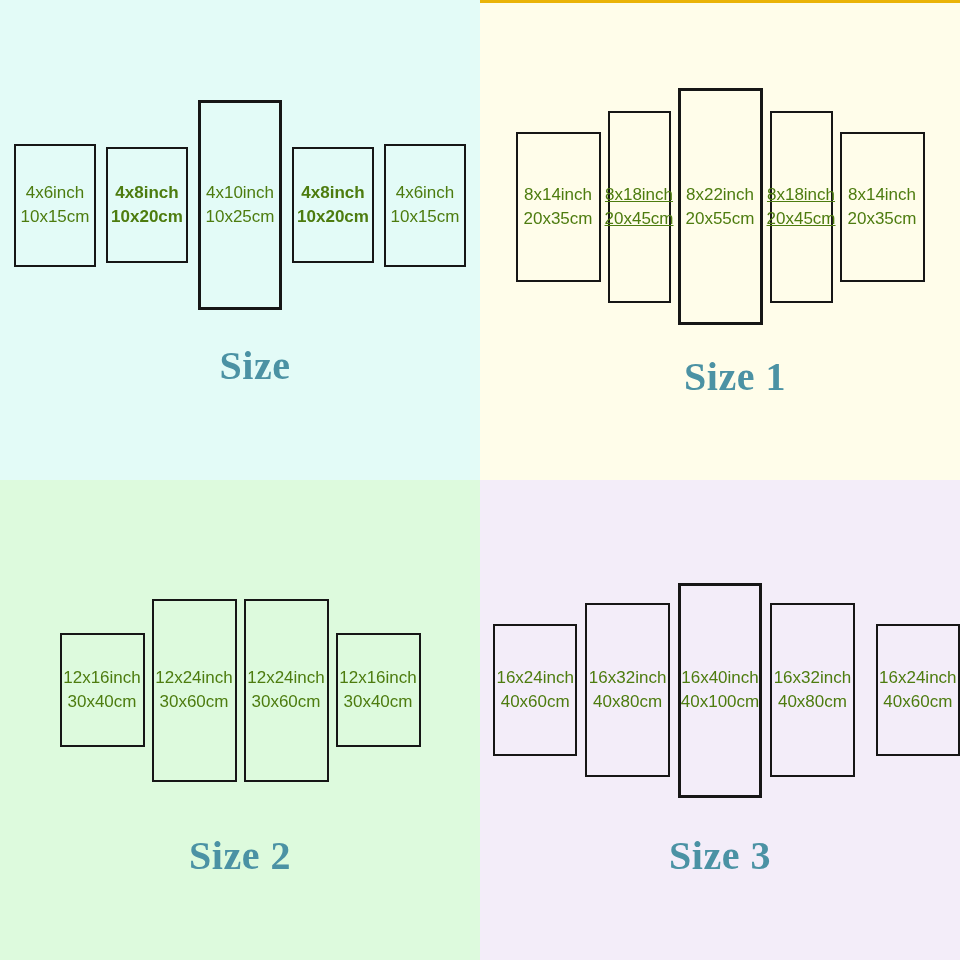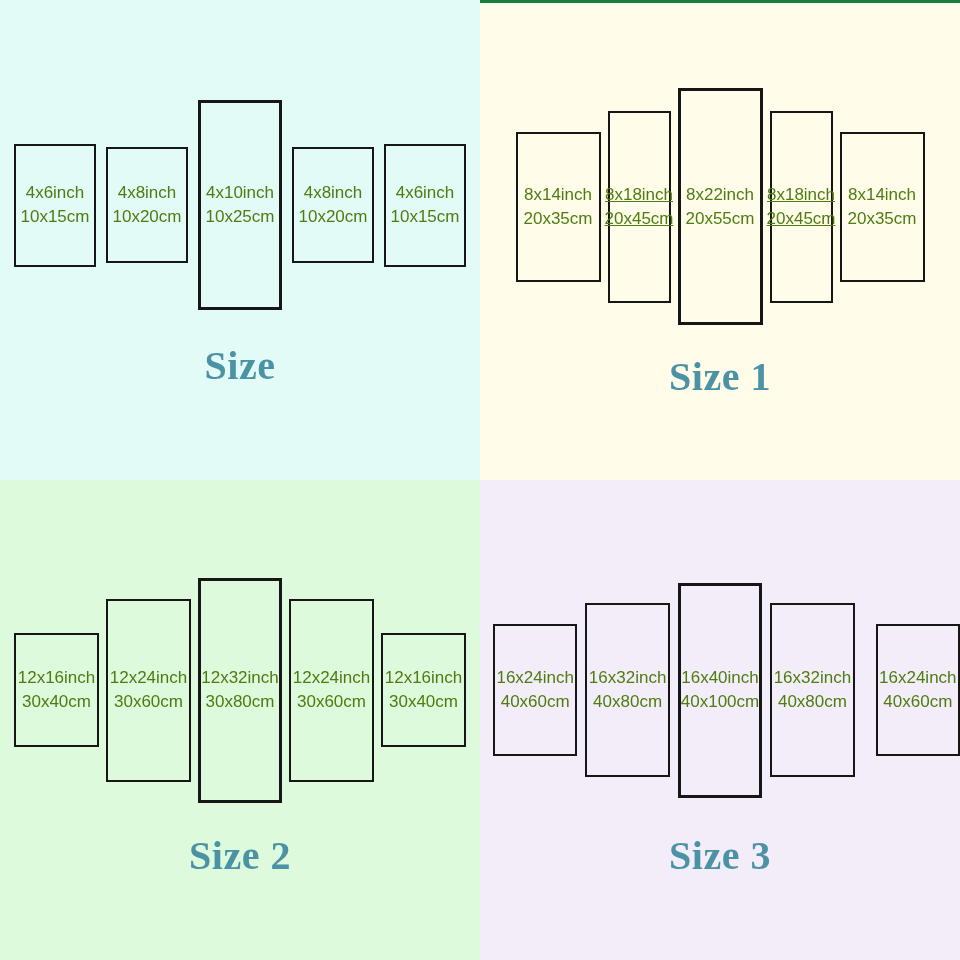--- a/index.html
+++ b/index.html
@@ -6,21 +6,21 @@
   body { width: 960px; height: 960px; font-family: "Liberation Sans", sans-serif; }
 
   .page {
     display: grid;
     grid-template-columns: 480px 480px;
     grid-template-rows: 480px 480px;
     width: 960px; height: 960px;
   }
   .quadrant { position: relative; overflow: hidden; }
   .q1 { background: #e3fbf7; }
-  .q2 { background: #fffdea; border-top: 3px solid #15803d; }
+  .q2 { background: #fffdea; border-top: 3px solid #eab308; }
   .q3 { background: #ddfadd; }
   .q4 { background: #f3edf9; }
   .q2.quadrant { height: 477px; } 
 
   .panels {
     position: absolute; left: 0; right: 0; top: 0;
     display: flex; align-items: center; justify-content: center;
   }
   .q1 .panels { height: 410px; gap: 10px; }
   .q2 .panels { height: 407px; gap: 7px; }
@@ -36,21 +36,21 @@
     color: #4d7c0f;
     font-size: 17px;
     line-height: 24px;
     letter-spacing: 0px;
     background: transparent;
   }
   .panel.center { border-width: 3px; }
 
   
   .q1 .s1 { width: 82px; height: 123px; }
-  .q1 .s2 { width: 82px; height: 116px; }
+  .q1 .s2 { width: 82px; height: 116px; font-weight: bold; }
   .q1 .s3 { width: 84px; height: 210px; }
 
   .q2 .s1 { width: 85px; height: 150px; }
   .q2 .s2 { width: 63px; height: 192px; text-decoration: underline; }
   .q2 .s3 { width: 85px; height: 237px; }
 
   .q3 .s1 { width: 85px; height: 114px; }
   .q3 .s2 { width: 85px; height: 183px; text-align: center; }
   .q3 .s3 { width: 84px; height: 225px; }
 
@@ -64,21 +64,21 @@
     position: absolute; left: 0; width: 100%;
     margin: 0;
     text-align: center;
     font-family: "Liberation Serif", serif;
     font-weight: bold;
     font-size: 40px;
     line-height: 40px;
     color: #4b92a4;
     letter-spacing: 0.5px;
   }
-  .q1 .title, .q2 .title { top: 346px; }
+  .q1 .title, .q2 .title { top: 346px; padding-left: 15px; }
   .q2 .title { top: 354px; }
   .q3 .title, .q4 .title { top: 356px; }
 </style>
 </head>
 <body>
 
 <div class="page">
 
   <section class="quadrant q1">
     <div class="panels">
@@ -135,24 +135,20 @@
   <section class="quadrant q3">
     <div class="panels">
       <div class="panel s1">
         <span class="panel-line">12x16inch</span>
         <span class="panel-line">30x40cm</span>
       </div>
       <div class="panel s2">
         <span class="panel-line">12x24inch</span>
         <span class="panel-line">30x60cm</span>
       </div>
-      <div class="panel s3 center">
-        <span class="panel-line">12x32inch</span>
-        <span class="panel-line">30x80cm</span>
-      </div>
       <div class="panel s2">
         <span class="panel-line">12x24inch</span>
         <span class="panel-line">30x60cm</span>
       </div>
       <div class="panel s1">
         <span class="panel-line">12x16inch</span>
         <span class="panel-line">30x40cm</span>
       </div>
     </div>
     <h2 class="title">Size 2</h2>

